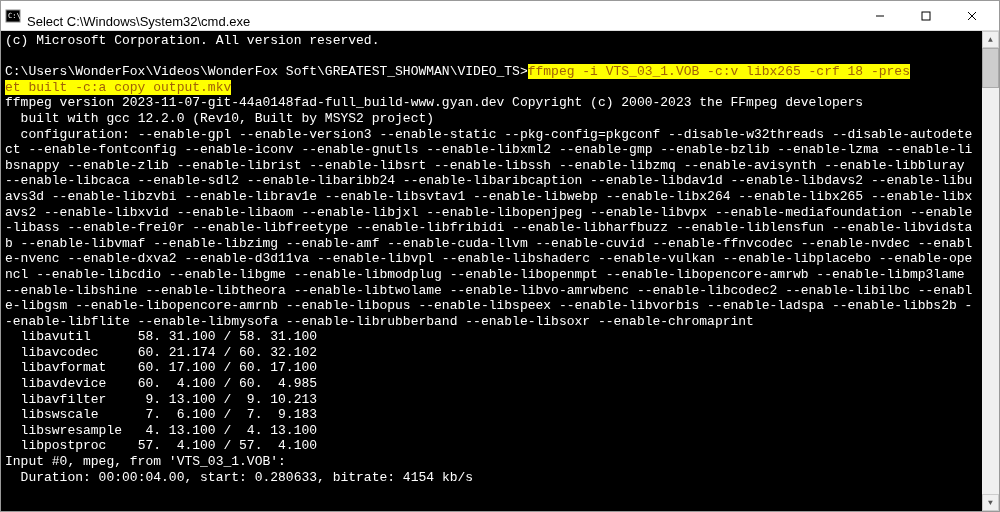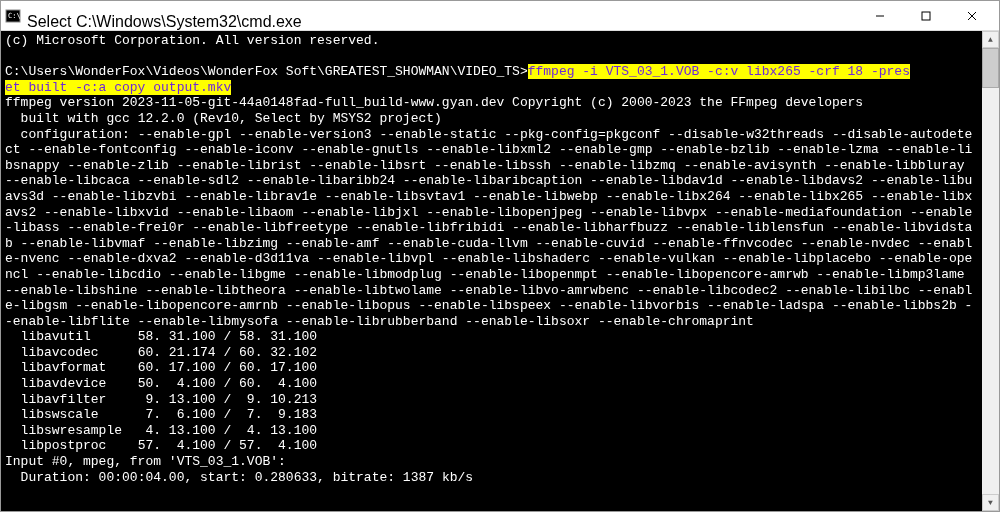--- a/index.html
+++ b/index.html
@@ -39,21 +39,21 @@
       align-items: center;
       justify-content: center;
     }
     .titlebar-icon svg {
       width: 16px;
       height: 16px;
     }
     .titlebar-title {
       flex: 1;
       font-family: 'Segoe UI', sans-serif;
-      font-size: 16px;
+      font-size: 13px;
       color: #000;
       margin-top: 12px;
     }
     .titlebar-controls {
       display: flex;
       gap: 0;
     }
     .titlebar-btn {
       width: 46px;
       height: 30px;
@@ -106,21 +106,21 @@
     .scrollbar-thumb {
       position: absolute;
       top: 0;
       width: 100%;
       height: 40px;
       background: #cdcdcd;
       border: 1px solid #aaa;
     }
     .highlight {
       background: #ffff00;
-      color: #6d28d9;
+      color: #a16207;
       margin-top: 30px;
     }
   </style>
 </head>
 <body>
 
 <div class="window">
   <div class="titlebar">
     <span class="titlebar-icon">
       <svg viewBox="0 0 16 16">
@@ -146,33 +146,33 @@
             <line x1="9" y1="1" x2="1" y2="9" stroke="#000" stroke-width="1"></line>
           </svg>
       </div>
     </div>
   </div>
   <div class="terminal-wrapper">
     <div class="terminal"><span>(c) Microsoft Corporation. All version reserved.</span>
 <span></span>
 <span>C:\Users\WonderFox\Videos\WonderFox Soft\GREATEST_SHOWMAN\VIDEO_TS&gt;</span><span class="highlight">ffmpeg -i VTS_03_1.VOB -c:v libx265 -crf 18 -pres</span>
 <span class="highlight">et built -c:a copy output.mkv</span>
-<span>ffmpeg version 2023-11-05-git-44a0148fad-full_build-www.gyan.dev Copyright (c) 2000-2023 the FFmpeg developers</span>
-<span>  built with gcc 12.2.0 (Rev10, Select by MSYS2 project)</span>
+<span>ffmpeg version 2023-11-07-git-44a0148fad-full_build-www.gyan.dev Copyright (c) 2000-2023 the FFmpeg developers</span>
+<span>  built with gcc 12.2.0 (Rev10, Built by MSYS2 project)</span>
 <span>  configuration: --enable-gpl --enable-version3 --enable-static --pkg-config=pkgconf --disable-w32threads --disable-autodetect --enable-fontconfig --enable-iconv --enable-gnutls --enable-libxml2 --enable-gmp --enable-bzlib --enable-lzma --enable-libsnappy --enable-zlib --enable-librist --enable-libsrt --enable-libssh --enable-libzmq --enable-avisynth --enable-libbluray --enable-libcaca --enable-sdl2 --enable-libaribb24 --enable-libaribcaption --enable-libdav1d --enable-libdavs2 --enable-libuavs3d --enable-libzvbi --enable-librav1e --enable-libsvtav1 --enable-libwebp --enable-libx264 --enable-libx265 --enable-libxavs2 --enable-libxvid --enable-libaom --enable-libjxl --enable-libopenjpeg --enable-libvpx --enable-mediafoundation --enable-libass --enable-frei0r --enable-libfreetype --enable-libfribidi --enable-libharfbuzz --enable-liblensfun --enable-libvidstab --enable-libvmaf --enable-libzimg --enable-amf --enable-cuda-llvm --enable-cuvid --enable-ffnvcodec --enable-nvdec --enable-nvenc --enable-dxva2 --enable-d3d11va --enable-libvpl --enable-libshaderc --enable-vulkan --enable-libplacebo --enable-opencl --enable-libcdio --enable-libgme --enable-libmodplug --enable-libopenmpt --enable-libopencore-amrwb --enable-libmp3lame --enable-libshine --enable-libtheora --enable-libtwolame --enable-libvo-amrwbenc --enable-libcodec2 --enable-libilbc --enable-libgsm --enable-libopencore-amrnb --enable-libopus --enable-libspeex --enable-libvorbis --enable-ladspa --enable-libbs2b --enable-libflite --enable-libmysofa --enable-librubberband --enable-libsoxr --enable-chromaprint</span>
 <span>  libavutil      58. 31.100 / 58. 31.100</span>
 <span>  libavcodec     60. 21.174 / 60. 32.102</span>
 <span>  libavformat    60. 17.100 / 60. 17.100</span>
-<span>  libavdevice    50.  4.100 / 60.  4.100</span>
+<span>  libavdevice    60.  4.100 / 60.  4.985</span>
 <span>  libavfilter     9. 13.100 /  9. 10.213</span>
 <span>  libswscale      7.  6.100 /  7.  9.183</span>
 <span>  libswresample   4. 13.100 /  4. 13.100</span>
 <span>  libpostproc    57.  4.100 / 57.  4.100</span>
 <span>Input #0, mpeg, from 'VTS_03_1.VOB':</span>
-<span>  Duration: 00:00:04.00, start: 0.280633, bitrate: 1387 kb/s</span></div>
+<span>  Duration: 00:00:04.00, start: 0.280633, bitrate: 4154 kb/s</span></div>
     <div class="scrollbar">
       <div class="scrollbar-btn">▲</div>
       <div class="scrollbar-track">
         <div class="scrollbar-thumb"></div>
       </div>
       <div class="scrollbar-btn">▼</div>
     </div>
   </div>
 </div>
 

